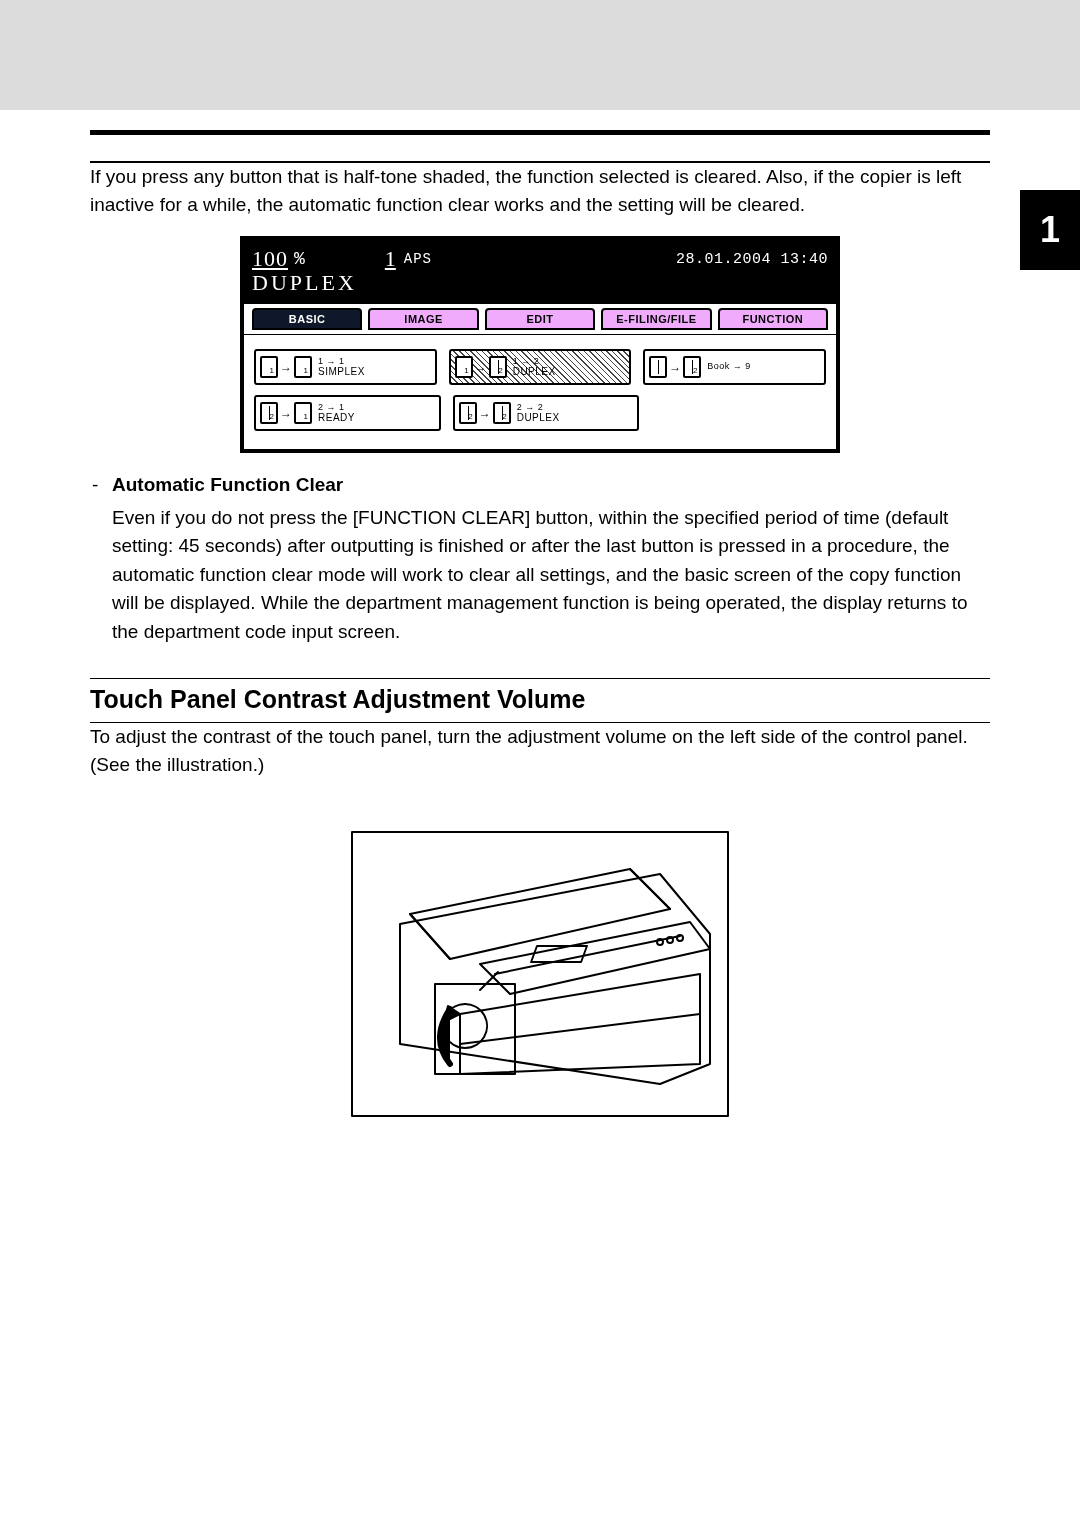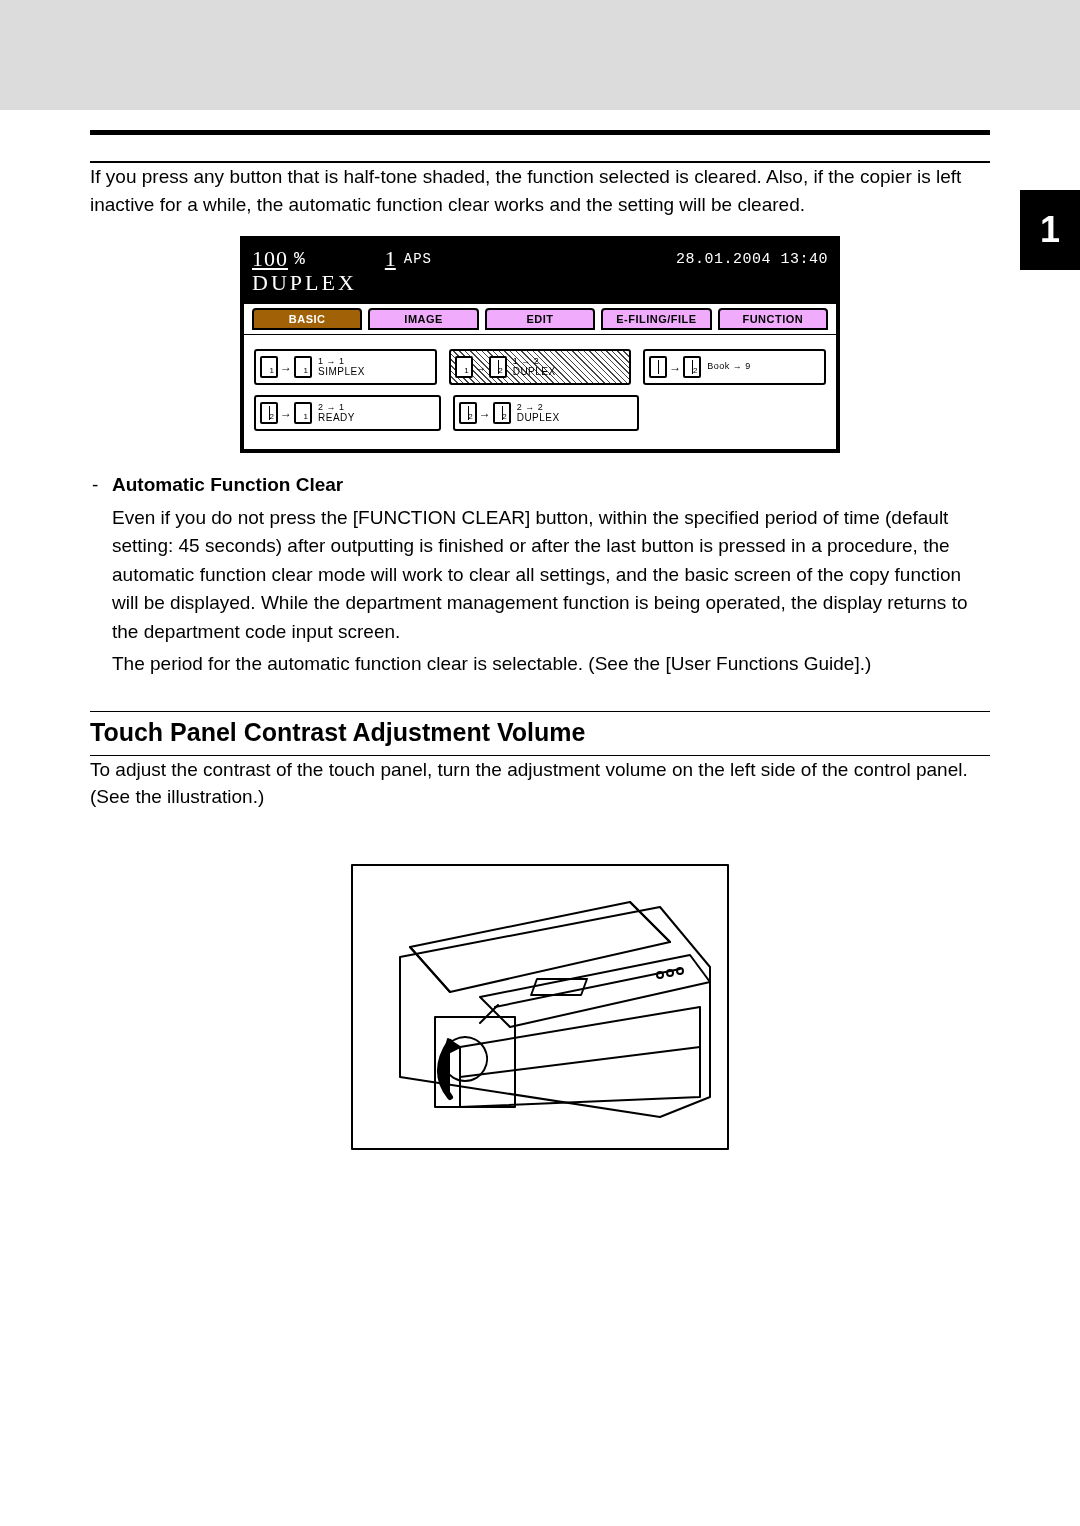--- a/index.html
+++ b/index.html
@@ -25,21 +25,21 @@
   .pct-sym { font-size: 18px; margin-left: 6px; }
   .gap { flex: 0 0 80px; }
   .qty { font-family: Georgia, serif; font-size: 22px; text-decoration: underline; margin-right: 8px; }
   .aps { font-size: 14px; letter-spacing: 1px; }
   .flex-spacer { flex: 1; }
   .ts { font-size: 15px; letter-spacing: 0.5px; }
   .ready { font-family: Georgia, serif; font-size: 22px; letter-spacing: 3px; margin-top: -2px; }
 
   .tabs-row { display: flex; gap: 6px; padding: 4px 8px; background: #fff; border-bottom: 1px solid #000; }
   .tab-btn { flex: 1; border: 2px solid #000; border-radius: 4px 4px 0 0; font-size: 11px; font-weight: bold; text-align: center; padding: 3px 0; background: #f0abfc; letter-spacing: 0.5px; font-family: Arial, sans-serif; }
-  .tab-btn.active { background: #a16207; color: #fff; }
+  .tab-btn.active { background: #0f172a; color: #fff; }
 
   .modes { padding: 14px 10px 8px; }
   .modes-row { display: flex; gap: 12px; margin-bottom: 10px; }
   .mode-btn { flex: 1; border: 2.5px double #000; border-radius: 3px; padding: 4px 4px; display: flex; align-items: center; gap: 6px; min-height: 36px; font-family: Arial, sans-serif; }
   .mode-btn.shaded { background-image: repeating-linear-gradient(45deg, #444 0 1px, #fff 1px 4px); }
   .mode-icon { display: flex; align-items: center; gap: 2px; }
   .pg { width: 18px; height: 22px; border: 2px solid #000; border-radius: 2px; position: relative; background: #fff; }
   .pg.two::before { content: ""; position: absolute; left: 50%; top: 2px; bottom: 2px; width: 1px; background: #000; }
   .num-badge { font-size: 8px; position: absolute; right: 2px; bottom: 1px; font-family: Arial; }
   .arrow-mini { font-size: 12px; font-weight: bold; }
@@ -178,21 +178,20 @@
       </div>
 
     </div>
   </div>
 
   <div class="dash-item">
     <span class="dash">-</span>
     <span class="sub-heading">Automatic Function Clear</span>
   </div>
   <p class="dash-body">Even if you do not press the [FUNCTION CLEAR] button, within the specified period of time (default setting: 45 seconds) after outputting is finished or after the last button is pressed in a procedure, the automatic function clear mode will work to clear all settings, and the basic screen of the copy function will be displayed. While the department management function is being operated, the display returns to the department code input screen.</p>
-  <p class="dash-body">The period for the automatic function clear is selectable. (See the [User Functions Guide].)</p>
 
   <hr class="sec2-top-rule">
   <h2 class="sec-heading">Touch Panel Contrast Adjustment Volume</h2>
   <hr class="sec-rule-thin">
 
   <p class="body-text">To adjust the contrast of the touch panel, turn the adjustment volume on the left side of the control panel. (See the illustration.)</p>
 
   <div class="illus-wrap">
     <svg class="illus" viewBox="0 0 420 320">
       <g fill="none" stroke="#000" stroke-width="2" stroke-linejoin="round" stroke-linecap="round">

